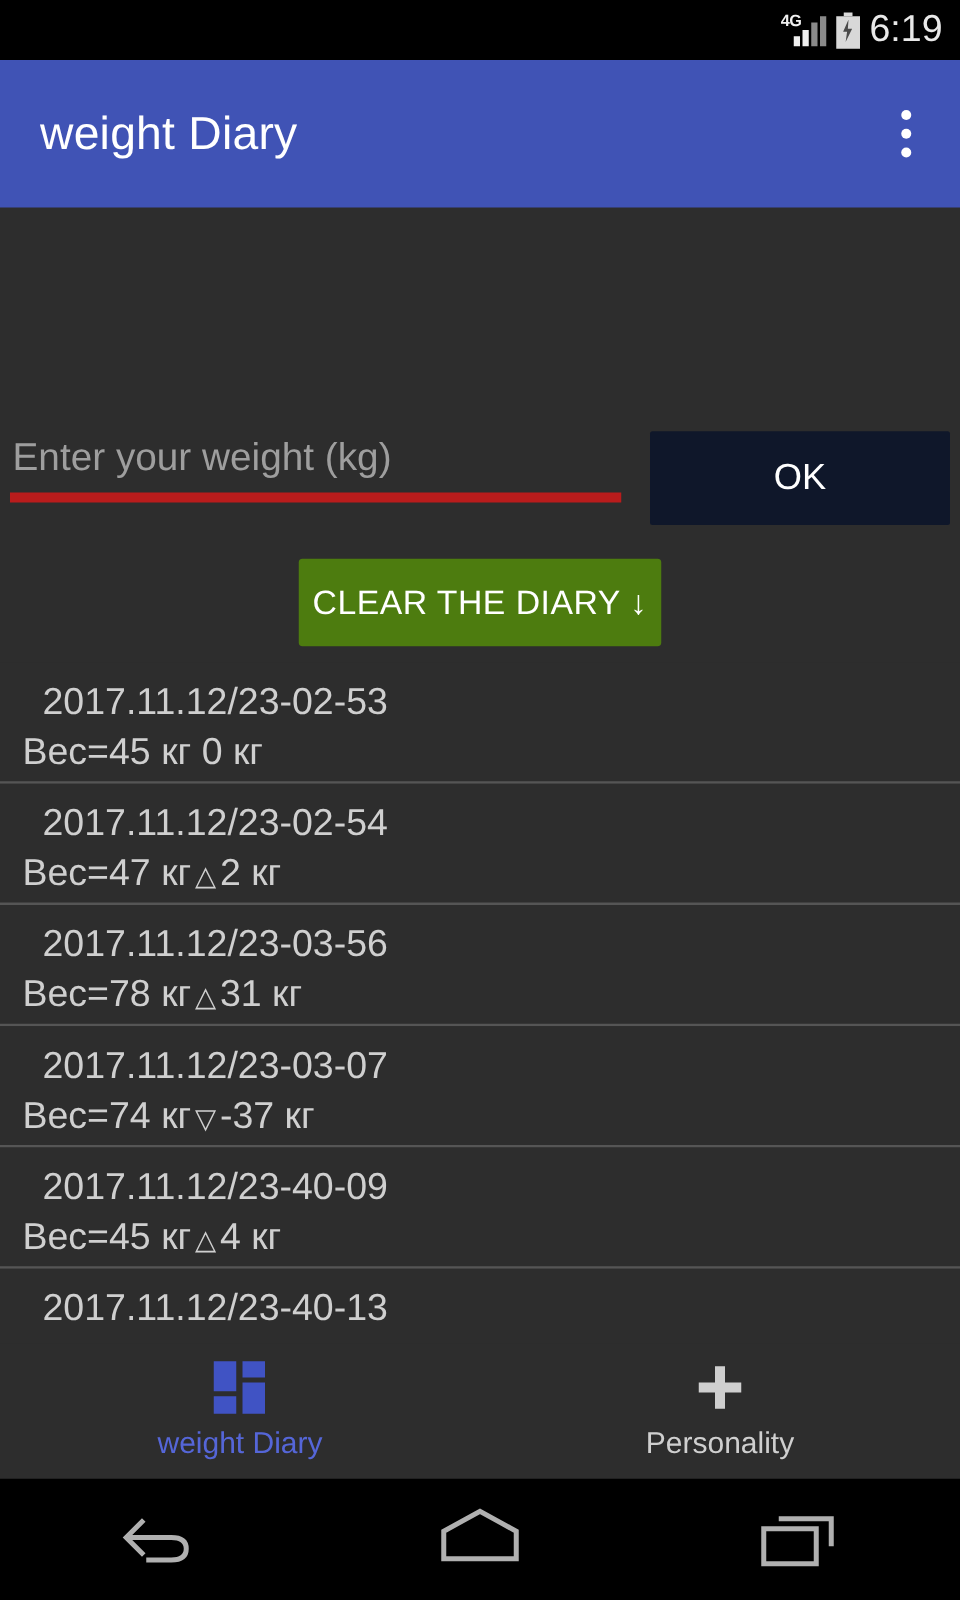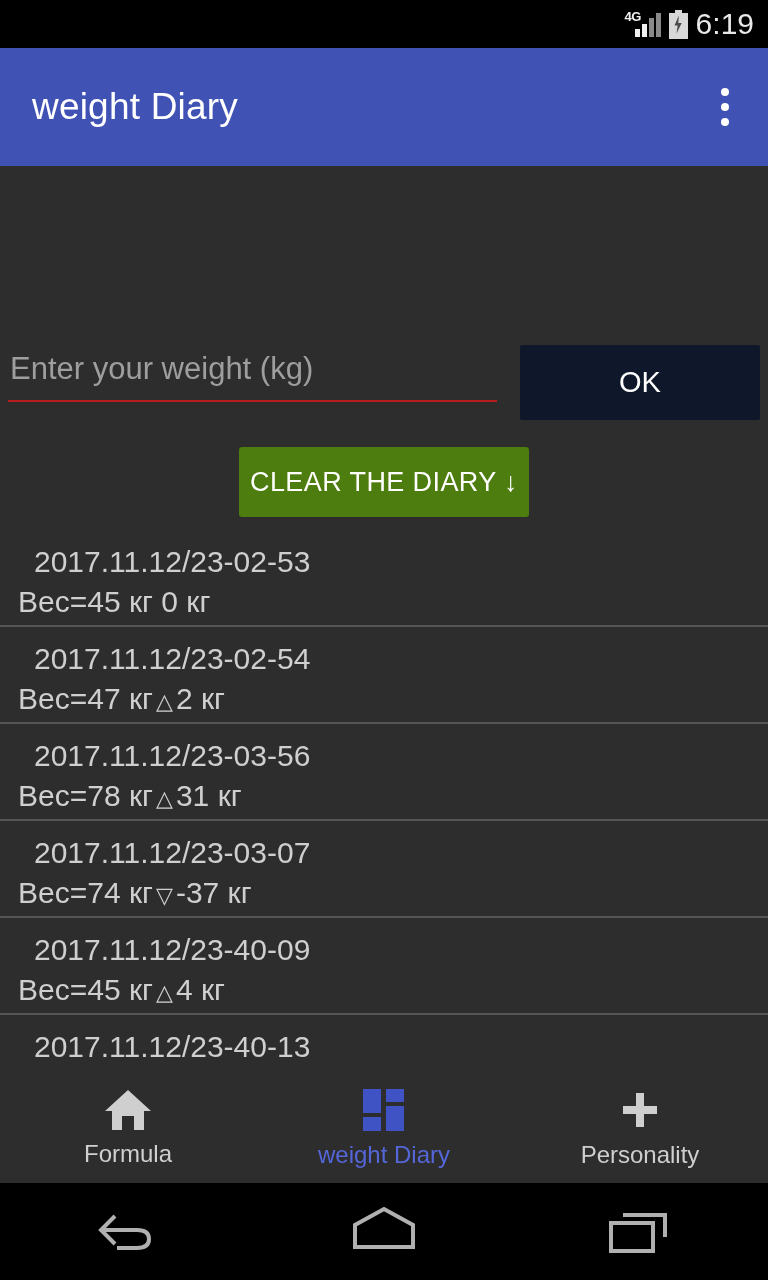--- a/index.html
+++ b/index.html
@@ -114,21 +114,21 @@
     top: 345px; left: 0;
     width: 768px;
     height: 75px;
   }
   #weight-input {
     position: absolute;
     left: 8px; top: 0;
     width: 489px; height: 57px;
     background: transparent;
     border: none;
-    border-bottom: 2px solid #b91c1c;
+    border-bottom: 8px solid #b91c1c;
     color: #e0e0e0;
     font-family: "Liberation Sans", sans-serif;
     font-size: 31px;
     padding: 0 2px 8px 2px;
     outline: none;
   }
   #weight-input::placeholder { color: #9e9e9e; opacity: 1; }
 
   #ok-button {
     position: absolute;
@@ -342,28 +342,20 @@
         <div class="wt"><span>Вес=45 кг</span><span class="delta-arrow">△</span><span>4 кг</span></div>
       </div>
       <div class="diary-row">
         <div class="ts">2017.11.12/23-40-13</div>
         <div class="wt"><span></span></div>
       </div>
     </div>
 
   <div id="bottom-nav">
 
-    <div class="nav-item">
-      <div class="home-icon">
-        <div class="roof"></div>
-        <div class="base"></div>
-        <div class="door"></div>
-      </div>
-      <div class="nav-label">Formula</div>
-    </div>
 
     <div class="nav-item active">
       <div class="dashboard-icon">
         <i class="tl"></i>
         <i class="tr"></i>
         <i class="bl"></i>
         <i class="br"></i>
       </div>
       <div class="nav-label">weight Diary</div>
     </div>

